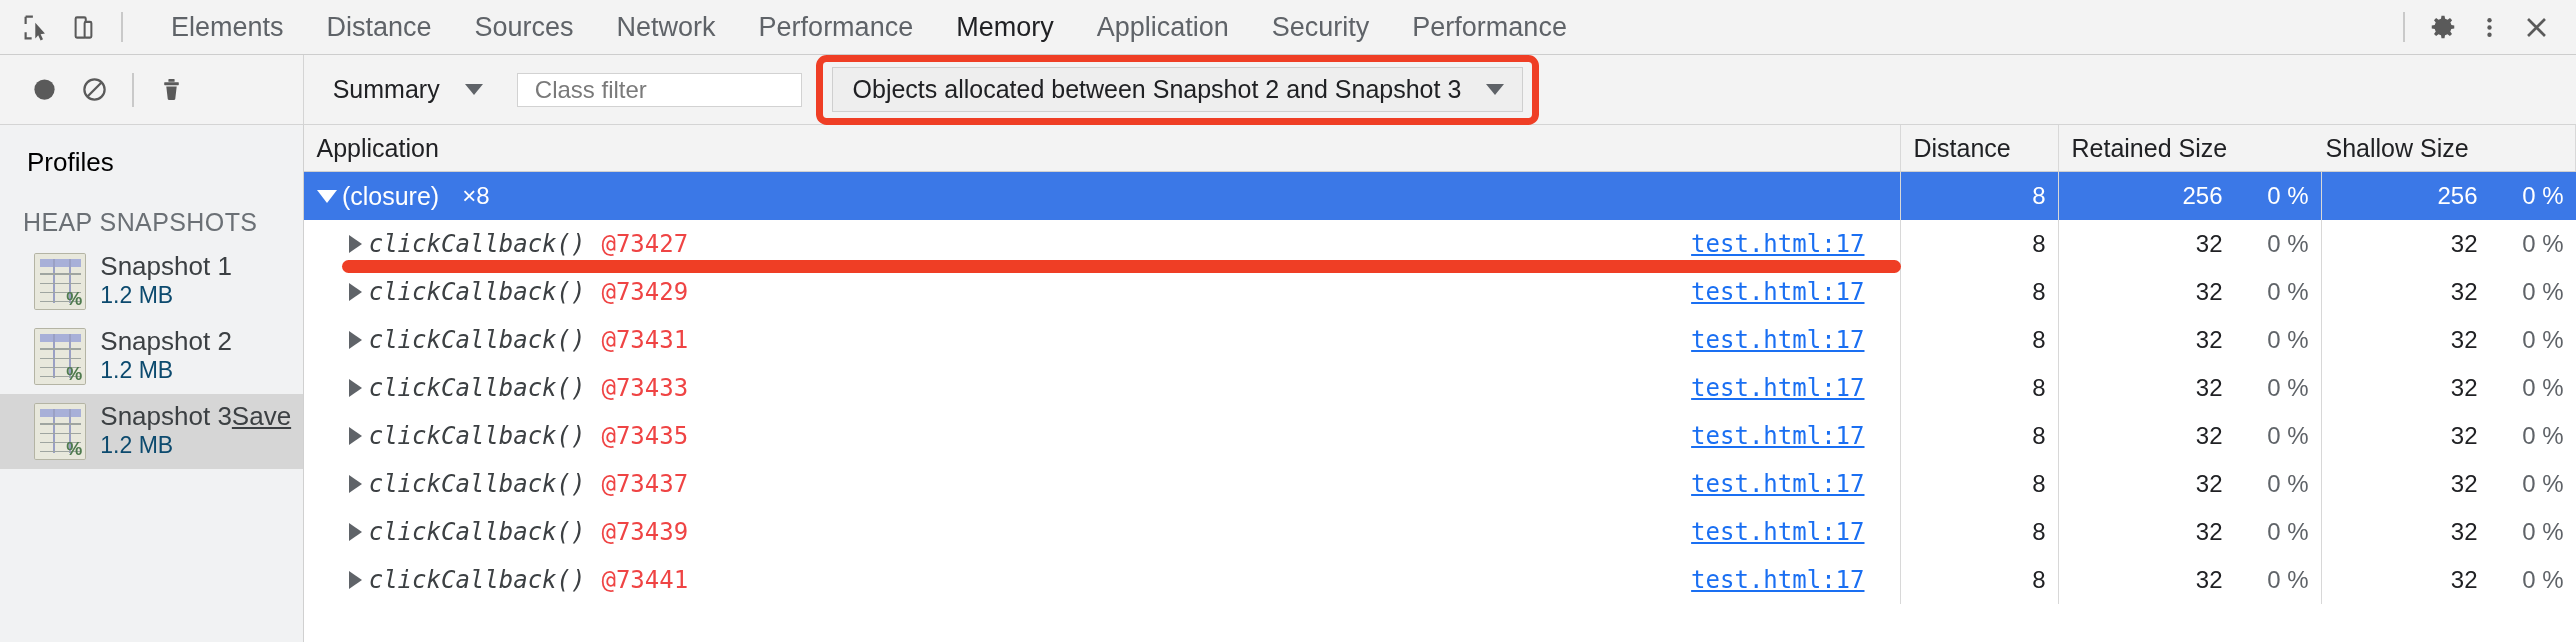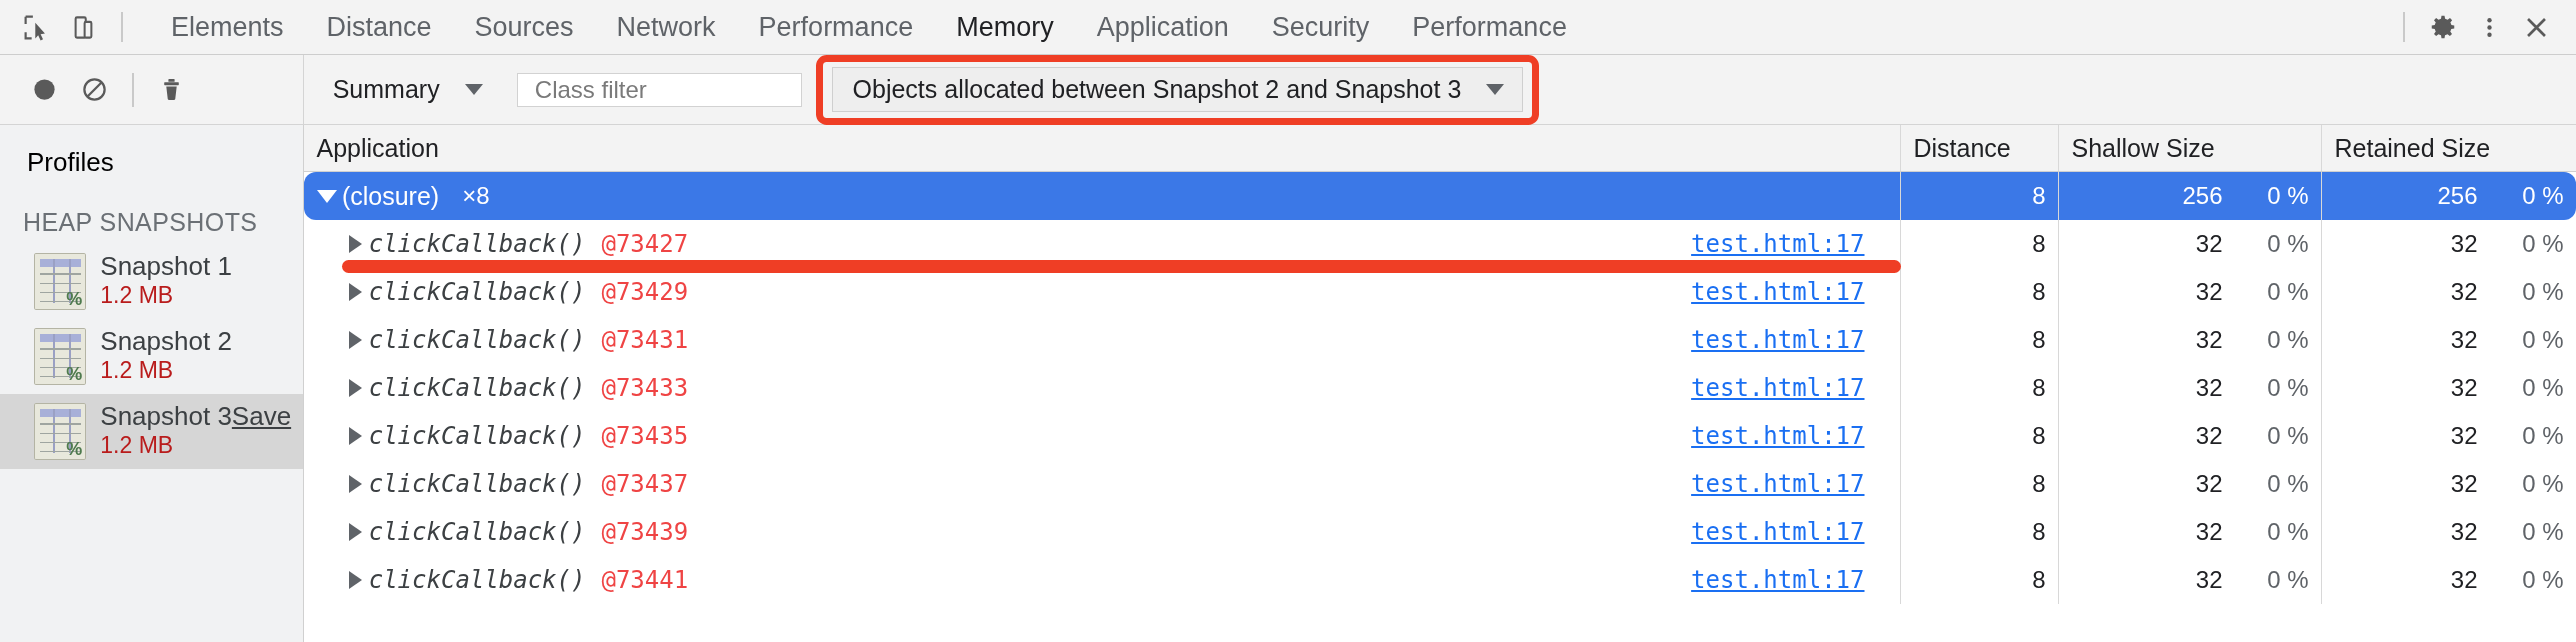--- a/index.html
+++ b/index.html
@@ -158,35 +158,35 @@
     font-family: "Liberation Sans", sans-serif;
     line-height: 1;
   }
   .snap-texts { display: flex; flex-direction: column; justify-content: center; }
   .snap-name {
     font-size: 26px; color: #3c4043;
     line-height: 1.15;
     display: flex; align-items: baseline;
   }
   .snap-save { text-decoration: underline; color: #3c4043; }
-  .snap-size { font-size: 23px; color: #b91c1c; line-height: 1.2; }
+  .snap-size { font-size: 23px; color: #0c4a6e; line-height: 1.2; }
 
   
   .grid { flex: 1; min-width: 0; display: flex; flex-direction: column; background: #fff; }
   .grid-head {
     display: flex;
     height: 47px; min-height: 47px;
     background: #f3f3f3;
     border-bottom: 1.8px solid #d0d0d0;
     font-size: 25px; color: #202124;
   }
   .grid-head .cell { display: flex; align-items: center; }
   .grid-body { flex: 1; overflow: hidden; }
   .row { display: flex; height: 48px; font-size: 24px; color: #202124; }
-  .row.selected { background: #3b78e7; color: #fff; border-radius: 12px; }
+  .row.selected { background: #3b78e7; color: #fff; }
   .cell { display: flex; align-items: center; padding: 0 12.5px; }
   .c-constructor { width: 1597px; min-width: 1597px; border-right: 1.8px solid #d8d8d8; }
   .c-distance    { width: 158px;  min-width: 158px;  border-right: 1.8px solid #d8d8d8; justify-content: flex-end; }
   .c-shallow     { width: 263px;  min-width: 263px;  border-right: 1.8px solid #d8d8d8; justify-content: flex-end; }
   .c-retained    { flex: 1; justify-content: flex-end; }
   .grid-head .c-distance,
   .grid-head .c-shallow,
   .grid-head .c-retained { justify-content: flex-start; }
   .pct-val { display: inline-block; width: 86px; text-align: right; color: #5f6368; }
   .row.selected .pct-val { color: #fff; }
@@ -387,22 +387,22 @@
           </div>
           <div class="snap-size">1.2 MB</div>
         </div>
       </div>
     </div>
 
     <div class="grid">
       <div class="grid-head">
         <div class="cell c-constructor">Application</div>
         <div class="cell c-distance">Distance</div>
+        <div class="cell c-retained">Retained Size</div>
         <div class="cell c-shallow">Shallow Size</div>
-        <div class="cell c-retained">Retained Size</div>
       </div>
       <div class="grid-body" id="grid-body">
           <div class="row group selected">
             <div class="cell c-constructor">
               <div class="ctor-inner">
                 <span class="tri open"></span>
                 <span class="ctor-name">(closure)</span>
                 <span class="count">×8</span>
               </div>
             </div>

